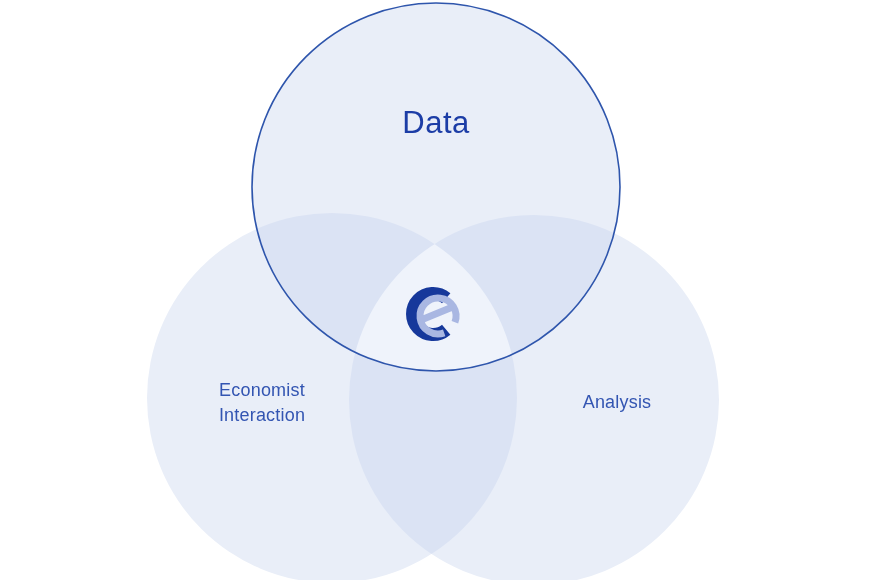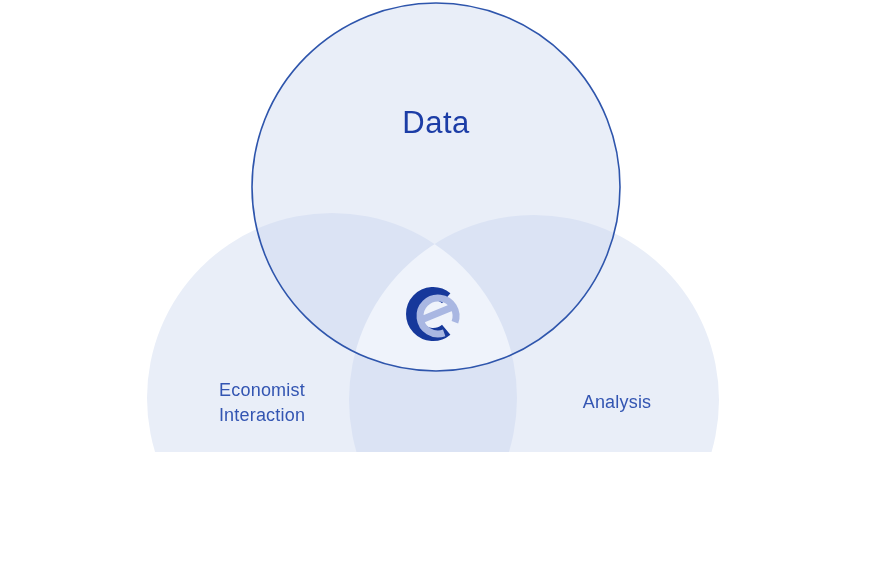--- a/index.html
+++ b/index.html
@@ -3,21 +3,21 @@
 <meta charset="utf-8">
 <style>
   html, body {
     margin: 0;
     padding: 0;
     background: #ffffff;
   }
   .canvas {
     position: relative;
     width: 870px;
-    height: 452px;
+    height: 580px;
     background: #ffffff;
     overflow: hidden;
     font-family: "Liberation Sans", sans-serif;
   }
   svg { display: block; }
   .venn-label {
     font-family: "Liberation Sans", sans-serif;
   }
   .label-data {
     font-size: 31px;

